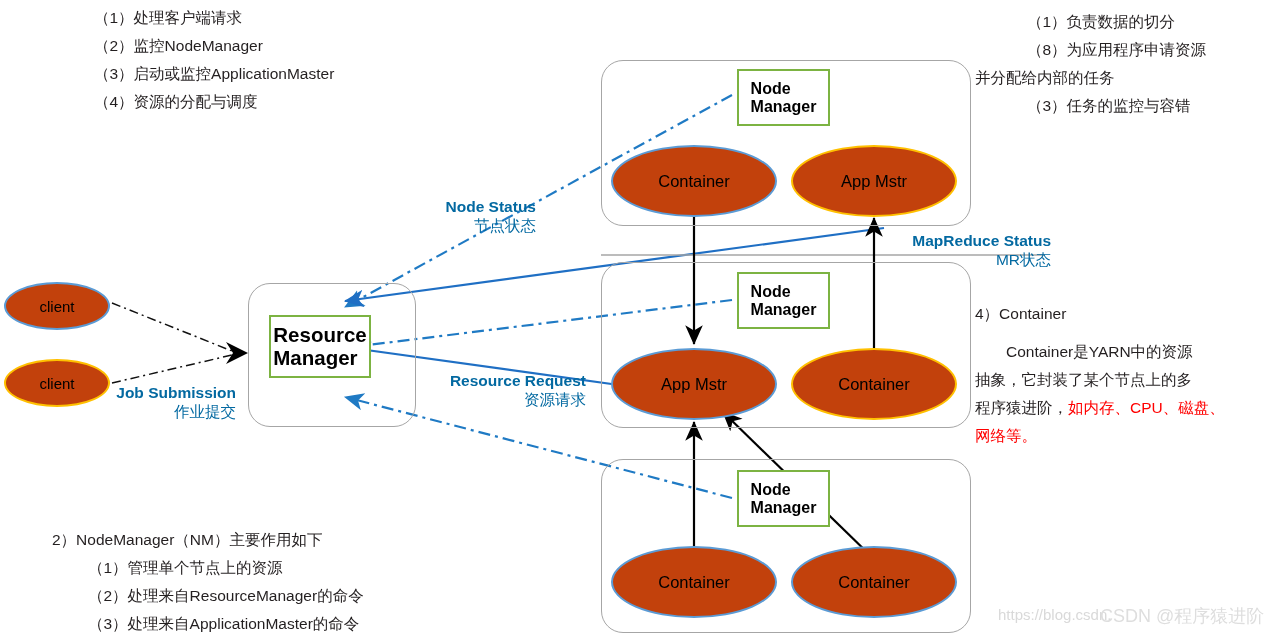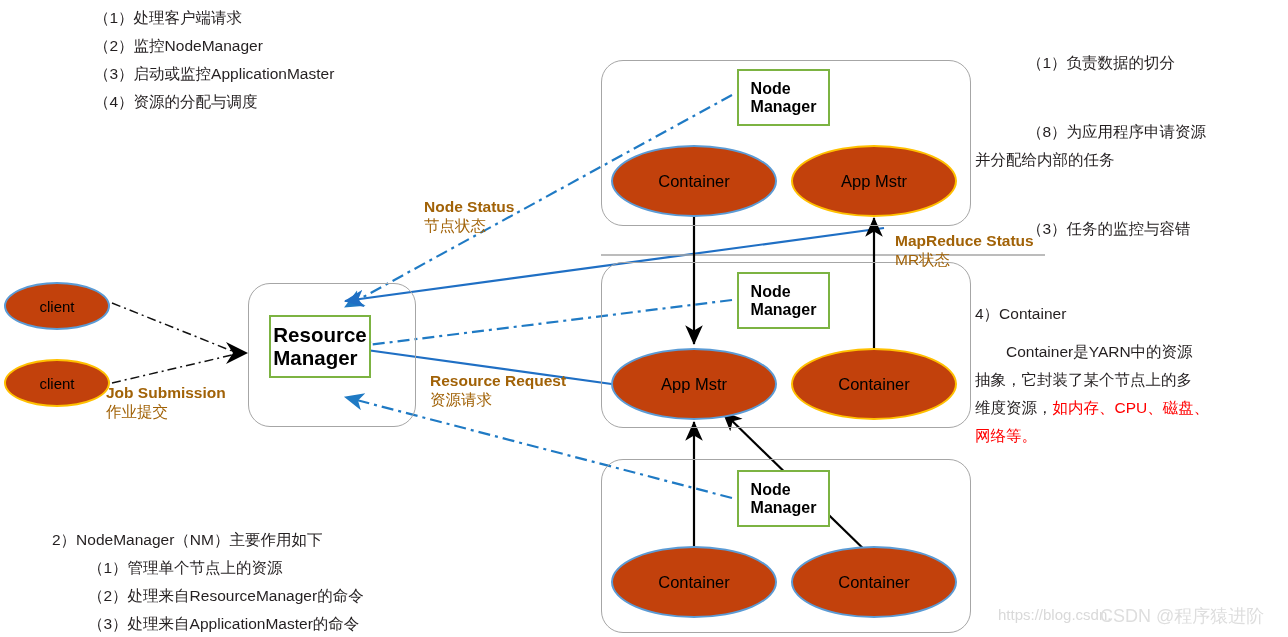--- a/index.html
+++ b/index.html
@@ -18,21 +18,21 @@
 
   
   .txtblock{position:absolute;white-space:nowrap;}
   .tline{
     font-size:15.5px;
     line-height:28px;
     color:#231f20;
     white-space:nowrap;
   }
   .tline.sub{padding-left:36px;}
-  .tline.sub2{padding-left:52px;margin-top:41px;}
+  .tline.sub2{padding-left:52px;}
   .tline.flush{padding-left:0px;}
   .red{color:#ff0000;}
 
   
   .cluster{
     position:absolute;
     border:1.6px solid #a6a6a6;
     border-radius:22px;
     background:transparent;
   }
@@ -66,22 +66,22 @@
     color:#000;
     box-sizing:border-box;
   }
   .ell.blue{border:2px solid #5b9bd5;}
   .ell.gold{border:2px solid #ffc000;}
   .ell.client{font-size:15px;}
 
   
   .caption{
     position:absolute;
-    color:#a16207;
-    text-align:left;
+    color:#0369a1;
+    text-align:right;
     white-space:nowrap;
     line-height:19px;
   }
   .caption .en{font-weight:bold;font-size:15.5px;display:block;}
   .caption .zh{font-size:15.5px;display:block;}
 
   
   .wm{
     position:absolute;
     white-space:nowrap;
@@ -163,21 +163,21 @@
     <div class="tline flush">并分配给内部的任务</div>
     <div class="tline sub2">（3）任务的监控与容错</div>
   </div>
 
   <div class="txtblock" style="left:975px;top:300px;">
     <div class="tline flush">4）Container</div>
     <div style="height:10px"></div>
     <div class="tline flush">　　Container是YARN中的资源</div>
     <div class="tline flush">抽象，它封装了某个节点上的多</div>
     <div class="tline flush">
-      <span>维度资源，</span><span class="red">如内存、CPU、磁盘、</span>
+      <span>程序猿进阶，</span><span class="red">如内存、CPU、磁盘、</span>
     </div>
     <div class="tline flush red">网络等。</div>
   </div>
 
   <div class="ell blue client" style="left:4px;top:282px;width:106px;height:48px;">
     <span>client</span>
   </div>
   <div class="ell gold client" style="left:4px;top:359px;width:106px;height:48px;">
     <span>client</span>
   </div>

